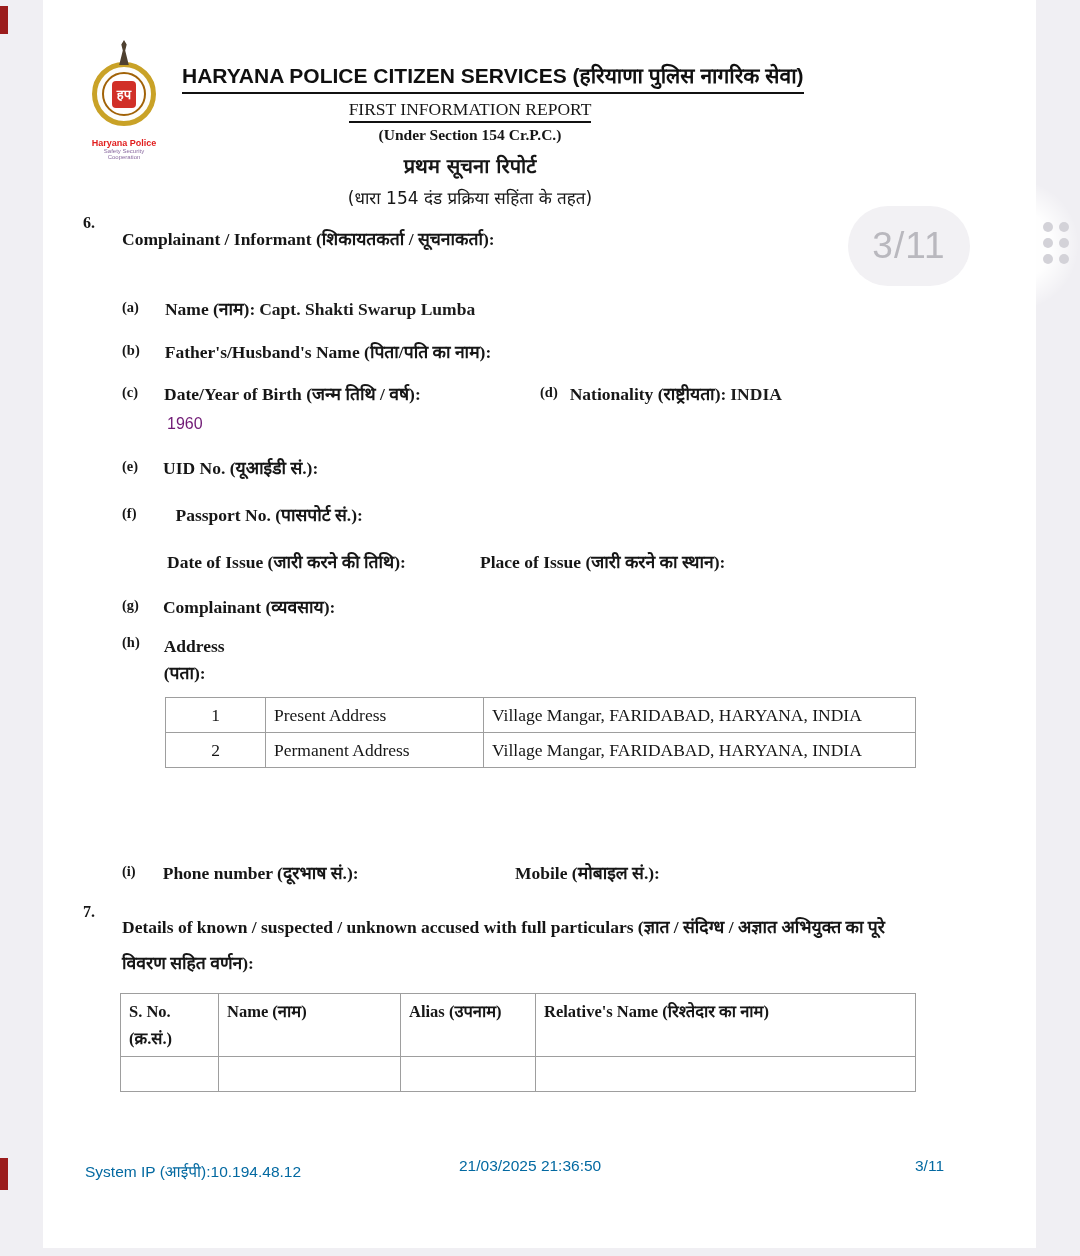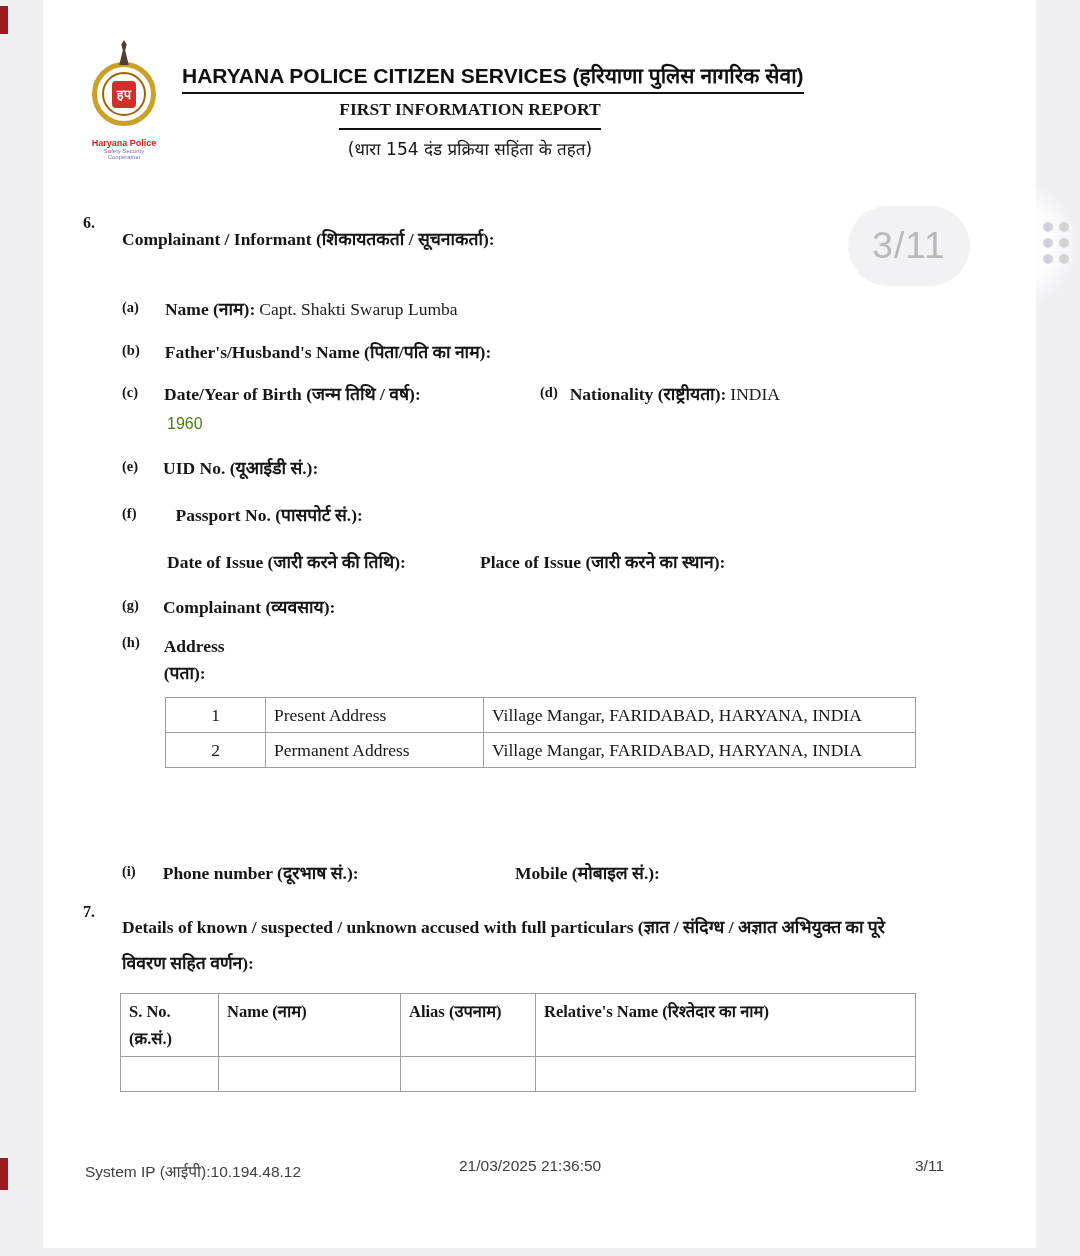--- a/index.html
+++ b/index.html
@@ -48,44 +48,44 @@
     font-weight:bold;font-size:9px;color:#e11d1d;}
   .logo-tagline{font-family:"Liberation Sans","DejaVu Sans",sans-serif;
     font-size:6px;color:#8a6aa0;}
   
   .org-title{
     left:182px;top:61px;font-family:"Liberation Sans","DejaVu Sans",sans-serif;
     font-weight:bold;font-size:21px;color:#101010;border-bottom:2px solid #111;
     padding-bottom:3px;white-space:nowrap;
   }
   .center-col{left:120px;top:99px;width:700px;text-align:center;}
-  .fir-title{display:inline-block;font-weight:bold;font-size:17.5px;border-bottom:2px solid #111;padding-bottom:8px;}
+  .fir-title{display:inline-block;font-weight:normal;font-size:17.5px;border-bottom:2px solid #111;padding-bottom:1px;}
   .fir-section{font-weight:bold;font-size:15.5px;margin-top:3px;}
   .fir-title-hi{font-weight:bold;font-size:20px;margin-top:8px;font-family:"DejaVu Sans",sans-serif;}
   .fir-section-hi{font-weight:normal;font-size:17px;margin-top:7px;font-family:"DejaVu Sans",sans-serif;}
   
   .sec-num{font-weight:bold;font-size:16px;}
   .lbl{font-weight:bold;font-size:17.5px;}
-  .val{font-weight:normal;font-size:17.5px;color:#1c1c1c;text-align:right;}
-  .val-sans{font-family:"Liberation Sans","DejaVu Sans",sans-serif;font-size:16px;color:#4d7c0f;}
+  .val{font-weight:bold;font-size:17.5px;color:#1c1c1c;text-align:right;}
+  .val-sans{font-family:"Liberation Sans","DejaVu Sans",sans-serif;font-size:16px;color:#701a75;}
   .itm-letter{font-weight:bold;font-size:14.5px;position:relative;top:-3px;}
   .wrap{line-height:36px;}
   
   table{border-collapse:collapse;table-layout:fixed;}
   td,th{border:1px solid #9e9e9e;padding:4px 8px;vertical-align:top;text-align:left;}
   th{font-weight:bold;font-size:16.5px;line-height:27px;}
   td{font-weight:normal;font-size:17.5px;line-height:26px;}
   .addr-table{left:165px;top:697px;width:750px;}
   .addr-table col.c1{width:100px;} .addr-table col.c2{width:218px;} .addr-table col.c3{width:432px;}
   .addr-table td.sno{text-align:center;}
   .acc-table{left:120px;top:993px;width:795px;border-radius:14px;}
   .acc-table col.c1{width:98px;} .acc-table col.c2{width:182px;} .acc-table col.c3{width:135px;} .acc-table col.c4{width:380px;}
   .acc-table td{height:26px;}
   
-  .footer-item{font-family:"Liberation Sans","DejaVu Sans",sans-serif;font-size:15.5px;color:#404040;}
+  .footer-item{font-family:"Liberation Sans","DejaVu Sans",sans-serif;font-size:15.5px;color:#0369a1;}
 </style>
 </head>
 <body>
 
 <div class="abs strip strip-left"></div>
 <div class="abs strip strip-right"></div>
 <div class="abs strip strip-bottom"></div>
 <div class="abs red-bar red-bar-top"></div>
 <div class="abs red-bar red-bar-bottom"></div>
 <div class="abs white-blob"></div>
@@ -109,20 +109,22 @@
     </div>
   </div>
   <div class="logo-caption">Haryana Police</div>
   <div class="logo-tagline">Safety Security Cooperation</div>
 </div>
 
 <div class="abs org-title">HARYANA POLICE CITIZEN SERVICES (हरियाणा पुलिस नागरिक सेवा)</div>
 
 <div class="abs center-col">
   <div><span class="fir-title">FIRST INFORMATION REPORT</span></div>
+  <div class="fir-section">(Under Section 154 Cr.P.C.)</div>
+  <div class="fir-title-hi">प्रथम सूचना रिपोर्ट</div>
   <div class="fir-section-hi">(धारा 154 दंड प्रक्रिया सहिंता के तहत)</div>
 </div>
 
 <div class="abs sec-num" style="left:83px;top:214px;">6.</div>
 <div class="abs lbl wrap" style="left:122px;top:221px;width:390px;">Complainant / Informant (शिकायतकर्ता / सूचनाकर्ता):</div>
 
 <div class="abs" style="left:122px;top:296px;">
   <span class="itm-letter">(a)</span>
   <span class="lbl" style="margin-left:22px;">Name (नाम):</span>
   <span class="val">Capt. Shakti Swarup Lumba</span>

